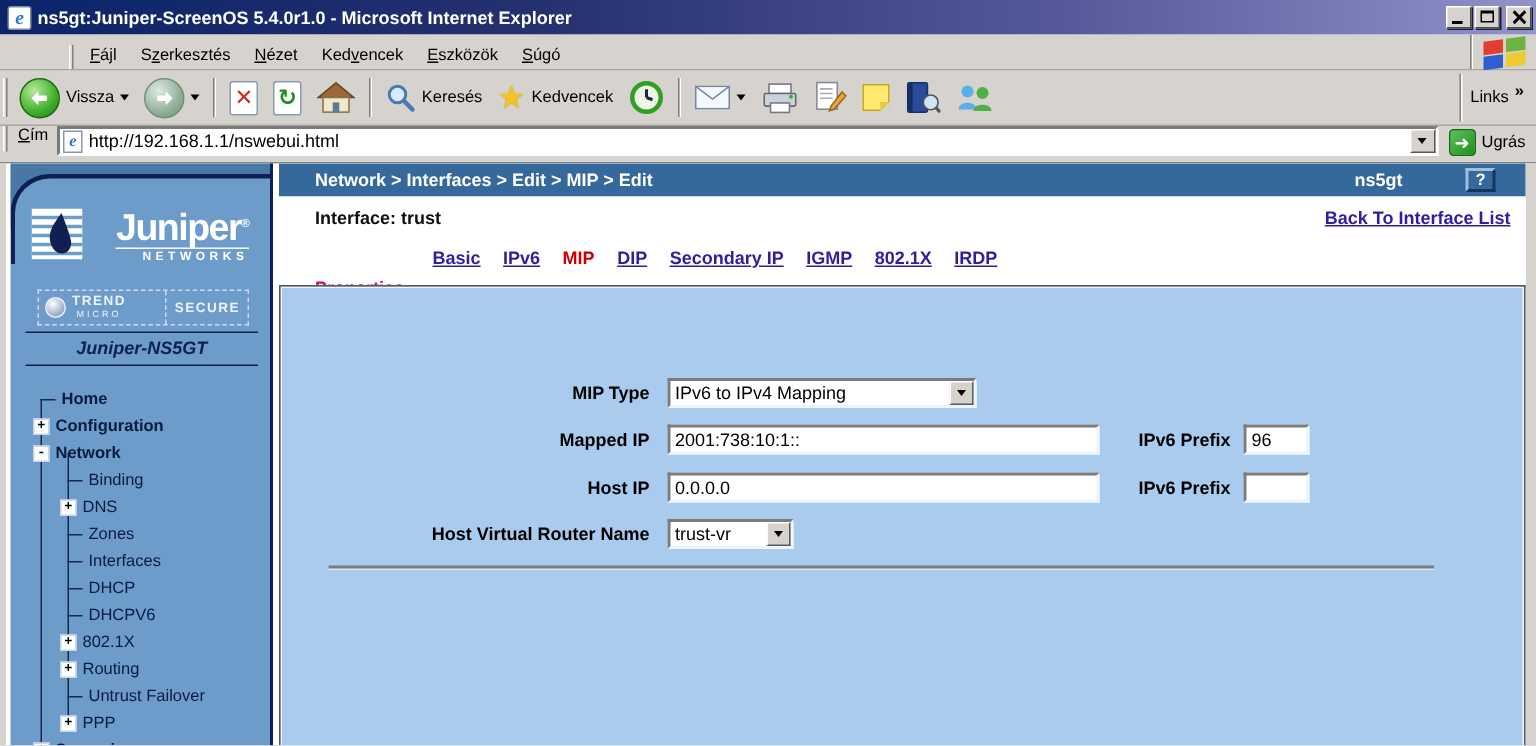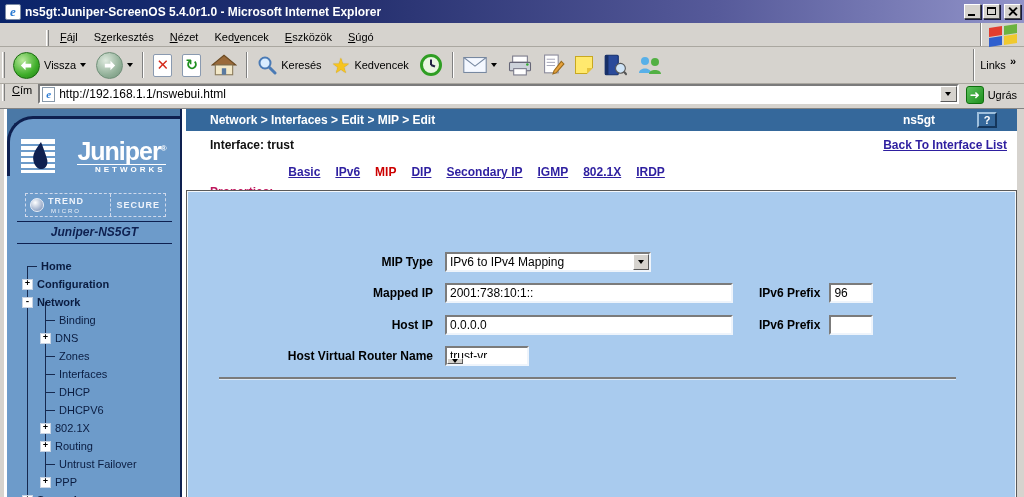--- a/index.html
+++ b/index.html
@@ -142,21 +142,21 @@
   .win-input { background:#fff; border:2px solid; border-color:#7b7b7b #eef4fb #eef4fb #7b7b7b;
     font:12px "Liberation Sans",sans-serif; height:20px; padding:0 3px; outline:none; }
   .inp-wide { width:288px; margin-left:6px; }
   .inp-small { width:44px; margin-left:9px; }
   .prefix-label { margin-left:26px; font-weight:bold; font-size:12px; }
   .win-select { display:flex; align-items:stretch; background:#fff; height:20px; margin-left:6px;
     border:2px solid; border-color:#7b7b7b #eef4fb #eef4fb #7b7b7b; cursor:default; }
   .sel-text { flex:1; font-size:12px; padding:1px 3px; white-space:nowrap; overflow:hidden; }
   .sel-arrow { width:16px; background:#d6d3ce; border:1px solid; border-color:#fff #5a5a5a #5a5a5a #fff;
     display:flex; align-items:center; justify-content:center; flex:none; }
-  .sel-mip { width:206px; } .sel-vr { width:84px;flex-direction:column; }
+  .sel-mip { width:206px; } .sel-vr { width:84px; }
   .divider { position:absolute; top:186px; left:32px; width:737px; height:2px; background:#7b7b7b;
     box-shadow:0 1px 0 #dce9f7; }
   .f-actions { position:absolute; top:205px; left:0; right:0; height:24px; }
   .win-btn { position:absolute; height:23px; background:#d6d3ce; font:12px "Liberation Sans",sans-serif;
     border:2px solid; border-color:#fff #5f5f5f #5f5f5f #fff; box-shadow:1px 1px 0 #4a4a4a; text-align:center; cursor:pointer; }
   .btn-ok { left:263px; width:70px; }
   .btn-cancel { left:351px; width:69px; }
 </style>
 </head>
 <body>

